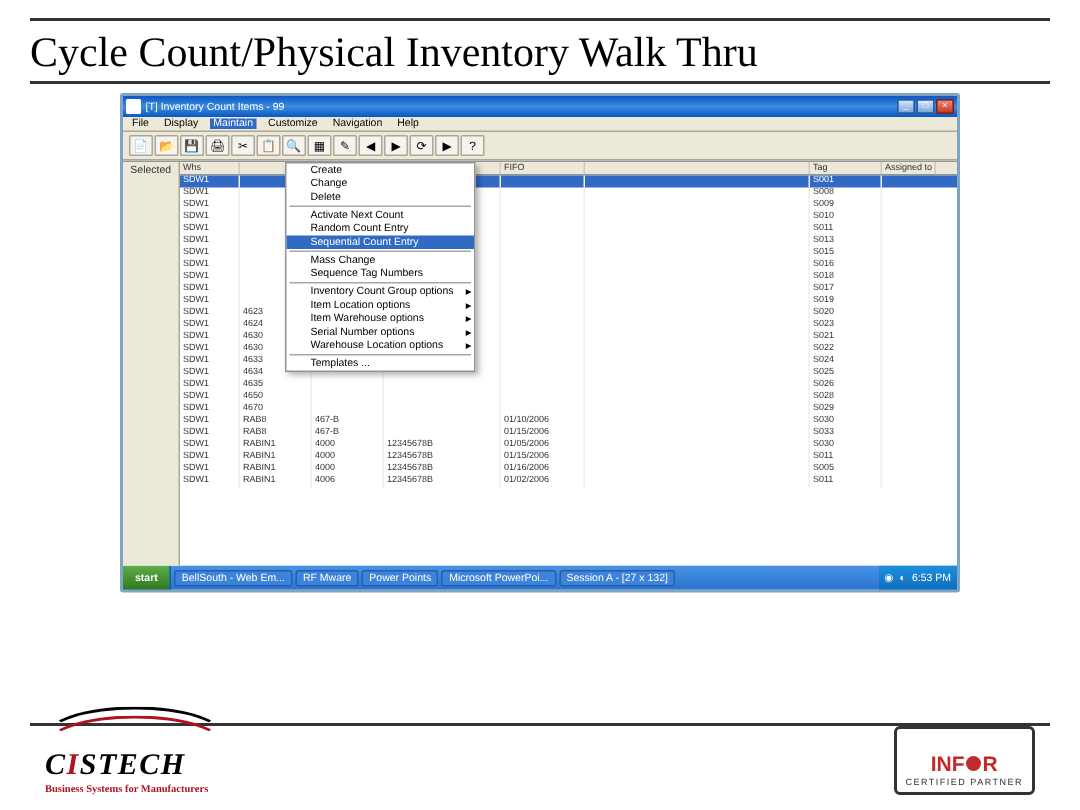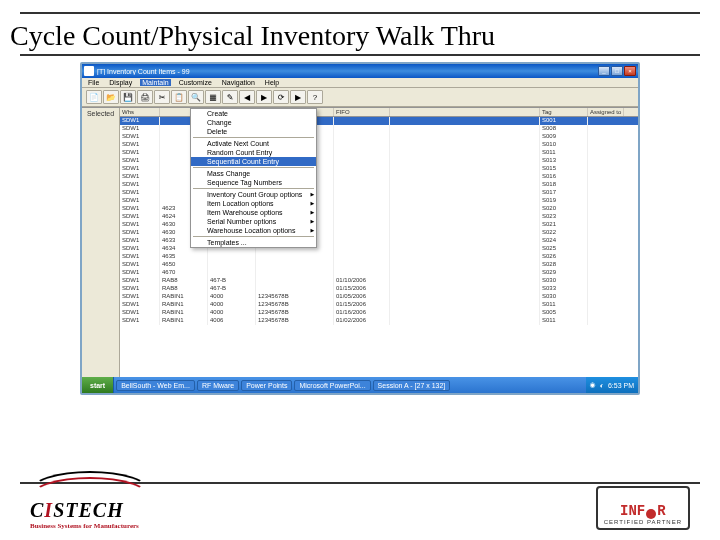--- a/index.html
+++ b/index.html
@@ -13,21 +13,21 @@
   }
   .slide {
     position: relative;
     width: 100%;
     height: 100%;
   }
   .top-rule { border-top: 2px solid #333; margin: 12px 20px 0 20px; height: 0; }
   .slide-title {
     font-family: "Times New Roman", serif;
     font-size: 28px;
-    margin: 6px 10px 2px 10px;
+    margin: 6px 10px 2px 20px;
     color: #000;
   }
   .mid-rule { border-top: 2px solid #333; margin: 2px 20px 0 20px; height: 0; }
 
   .screenshot {
     width: 560px;
     margin: 6px auto 0 auto;
     border: 2px solid #7fa5c6;
     border-radius: 2px;
     font-size: 7px;
@@ -179,26 +179,26 @@
   .cistech-tag { font-size: 7px; color: #b01221; font-weight: bold; }
 
   .infor-box {
     border: 2px solid #333;
     border-radius: 4px;
     padding: 3px 6px;
     text-align: center;
     background: #fff;
   }
   .infor-logo {
-    font-family: Liberation Mono, monospace;
+    font-family: Liberation Sans, sans-serif;
     font-weight: 900;
     font-size: 14px;
     color: #c22b2b;
     display: inline-flex;
-    align-items: flex-end;
+    align-items: center;
     gap: 1px;
     margin-top: 12px;
   }
   .infor-logo .o { display: inline-block; width: 10px; height: 10px; background: #c22b2b; border-radius: 50%; }
   .infor-sub { font-size: 6px; letter-spacing: 1px; color: #333; }
 </style>
 </head>
 <body>
 
 <div class="slide">

